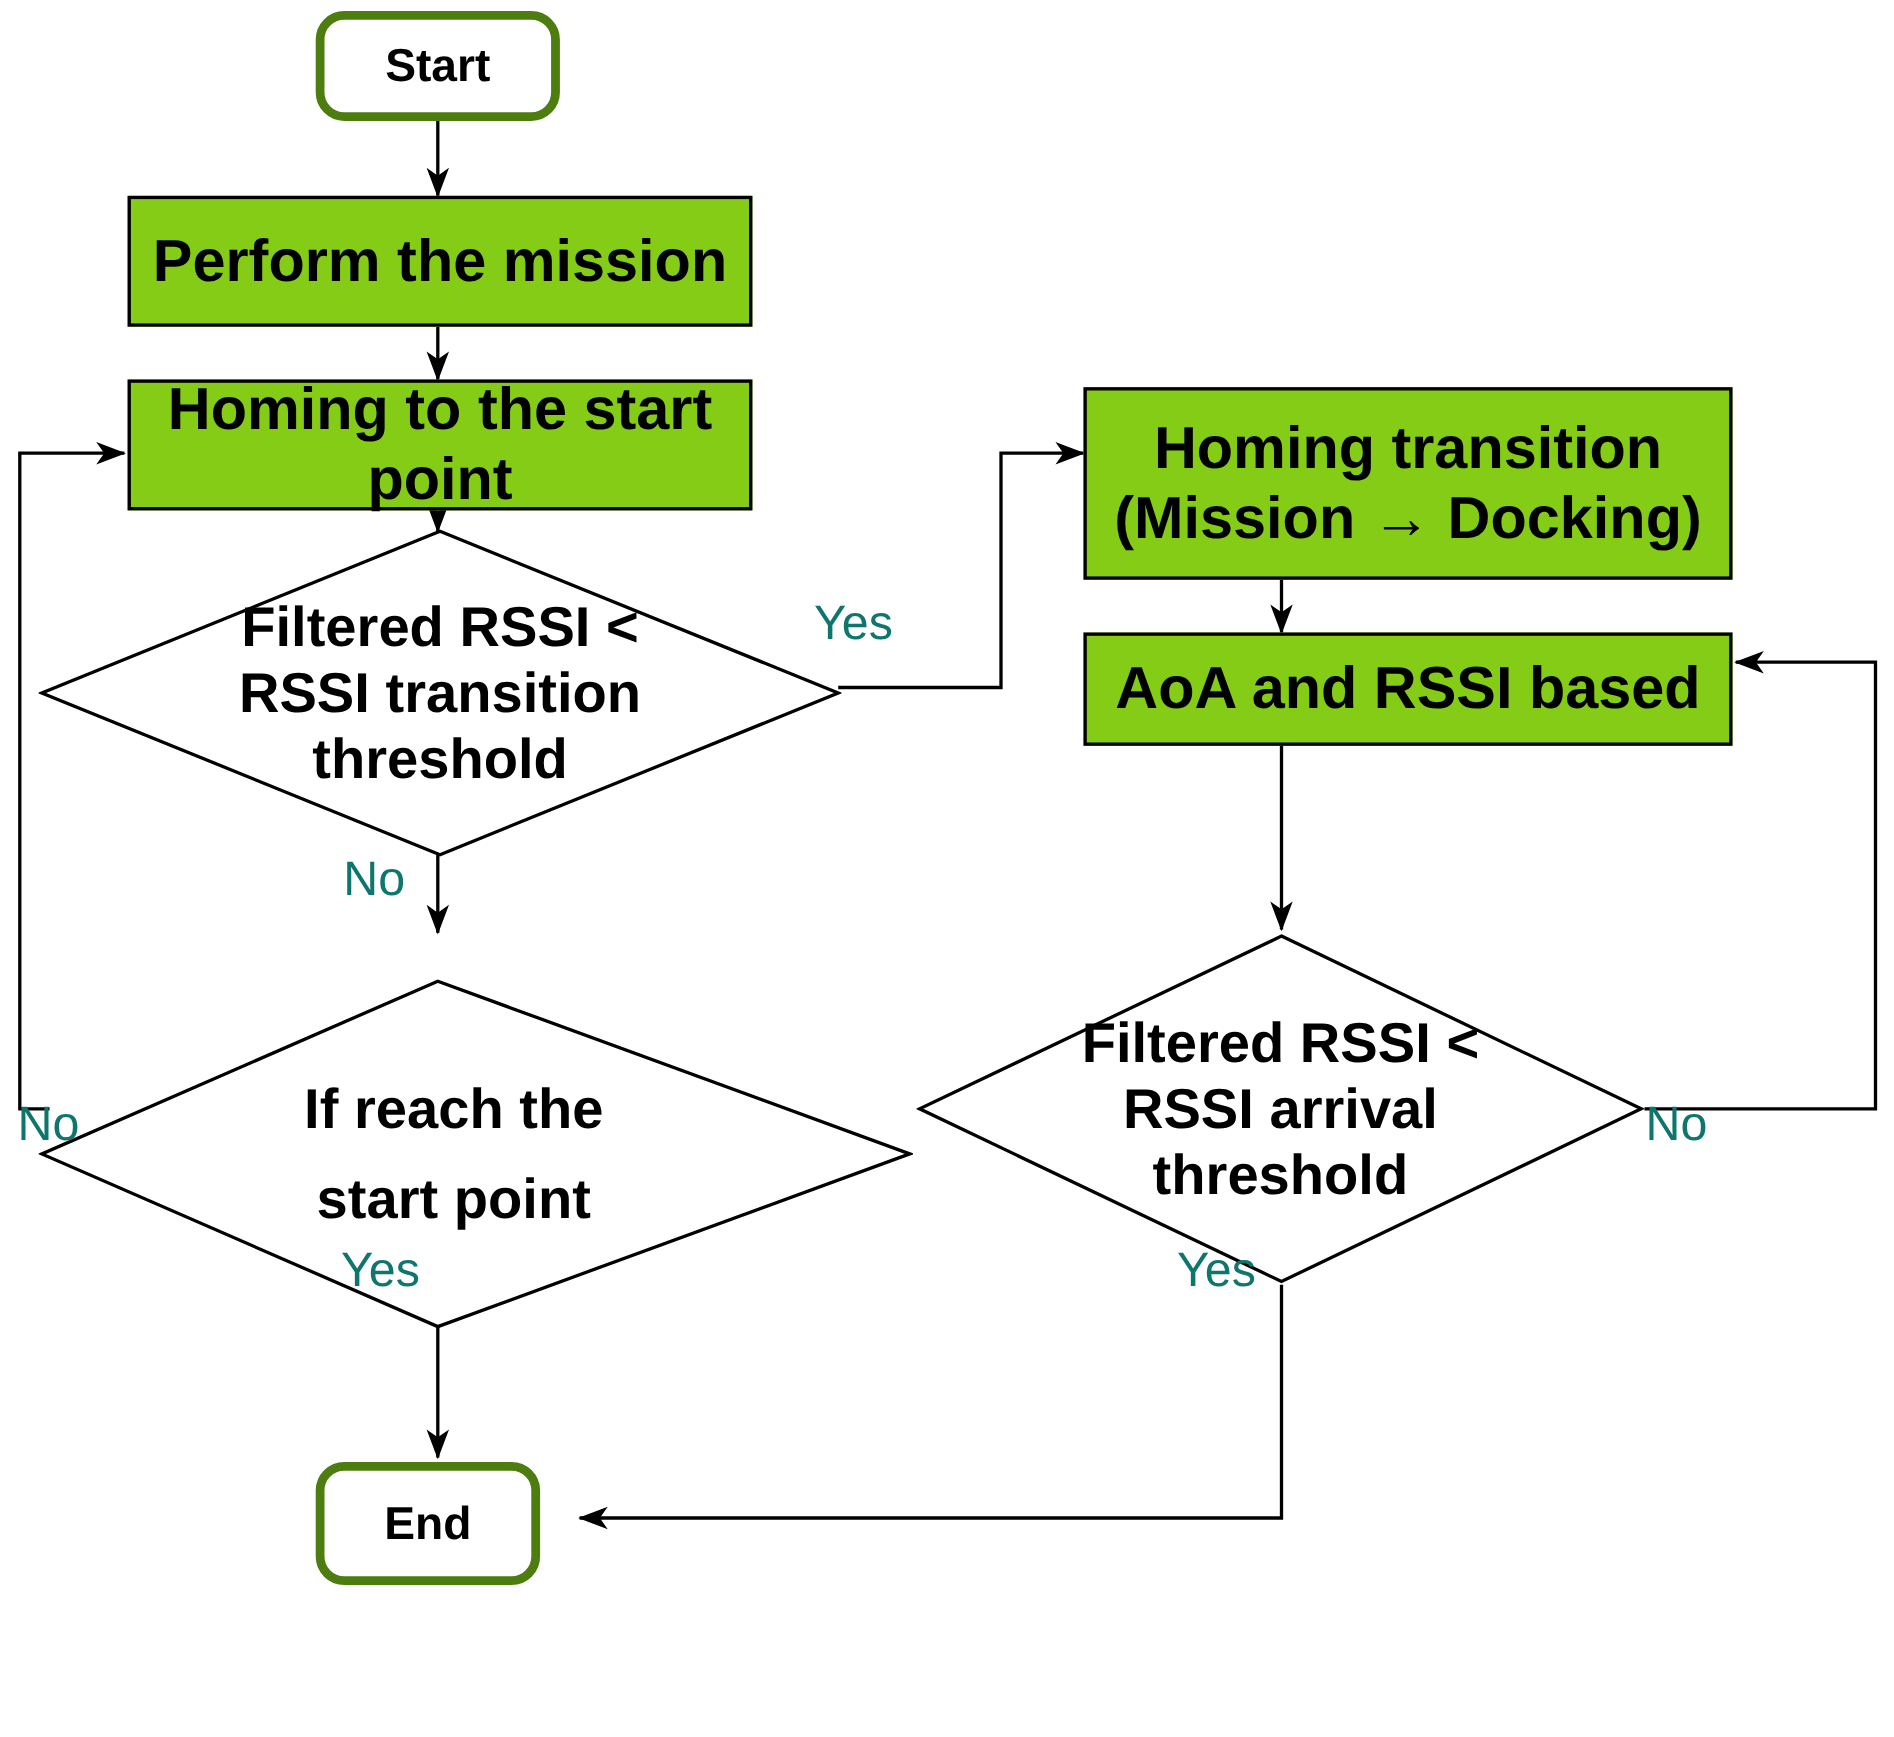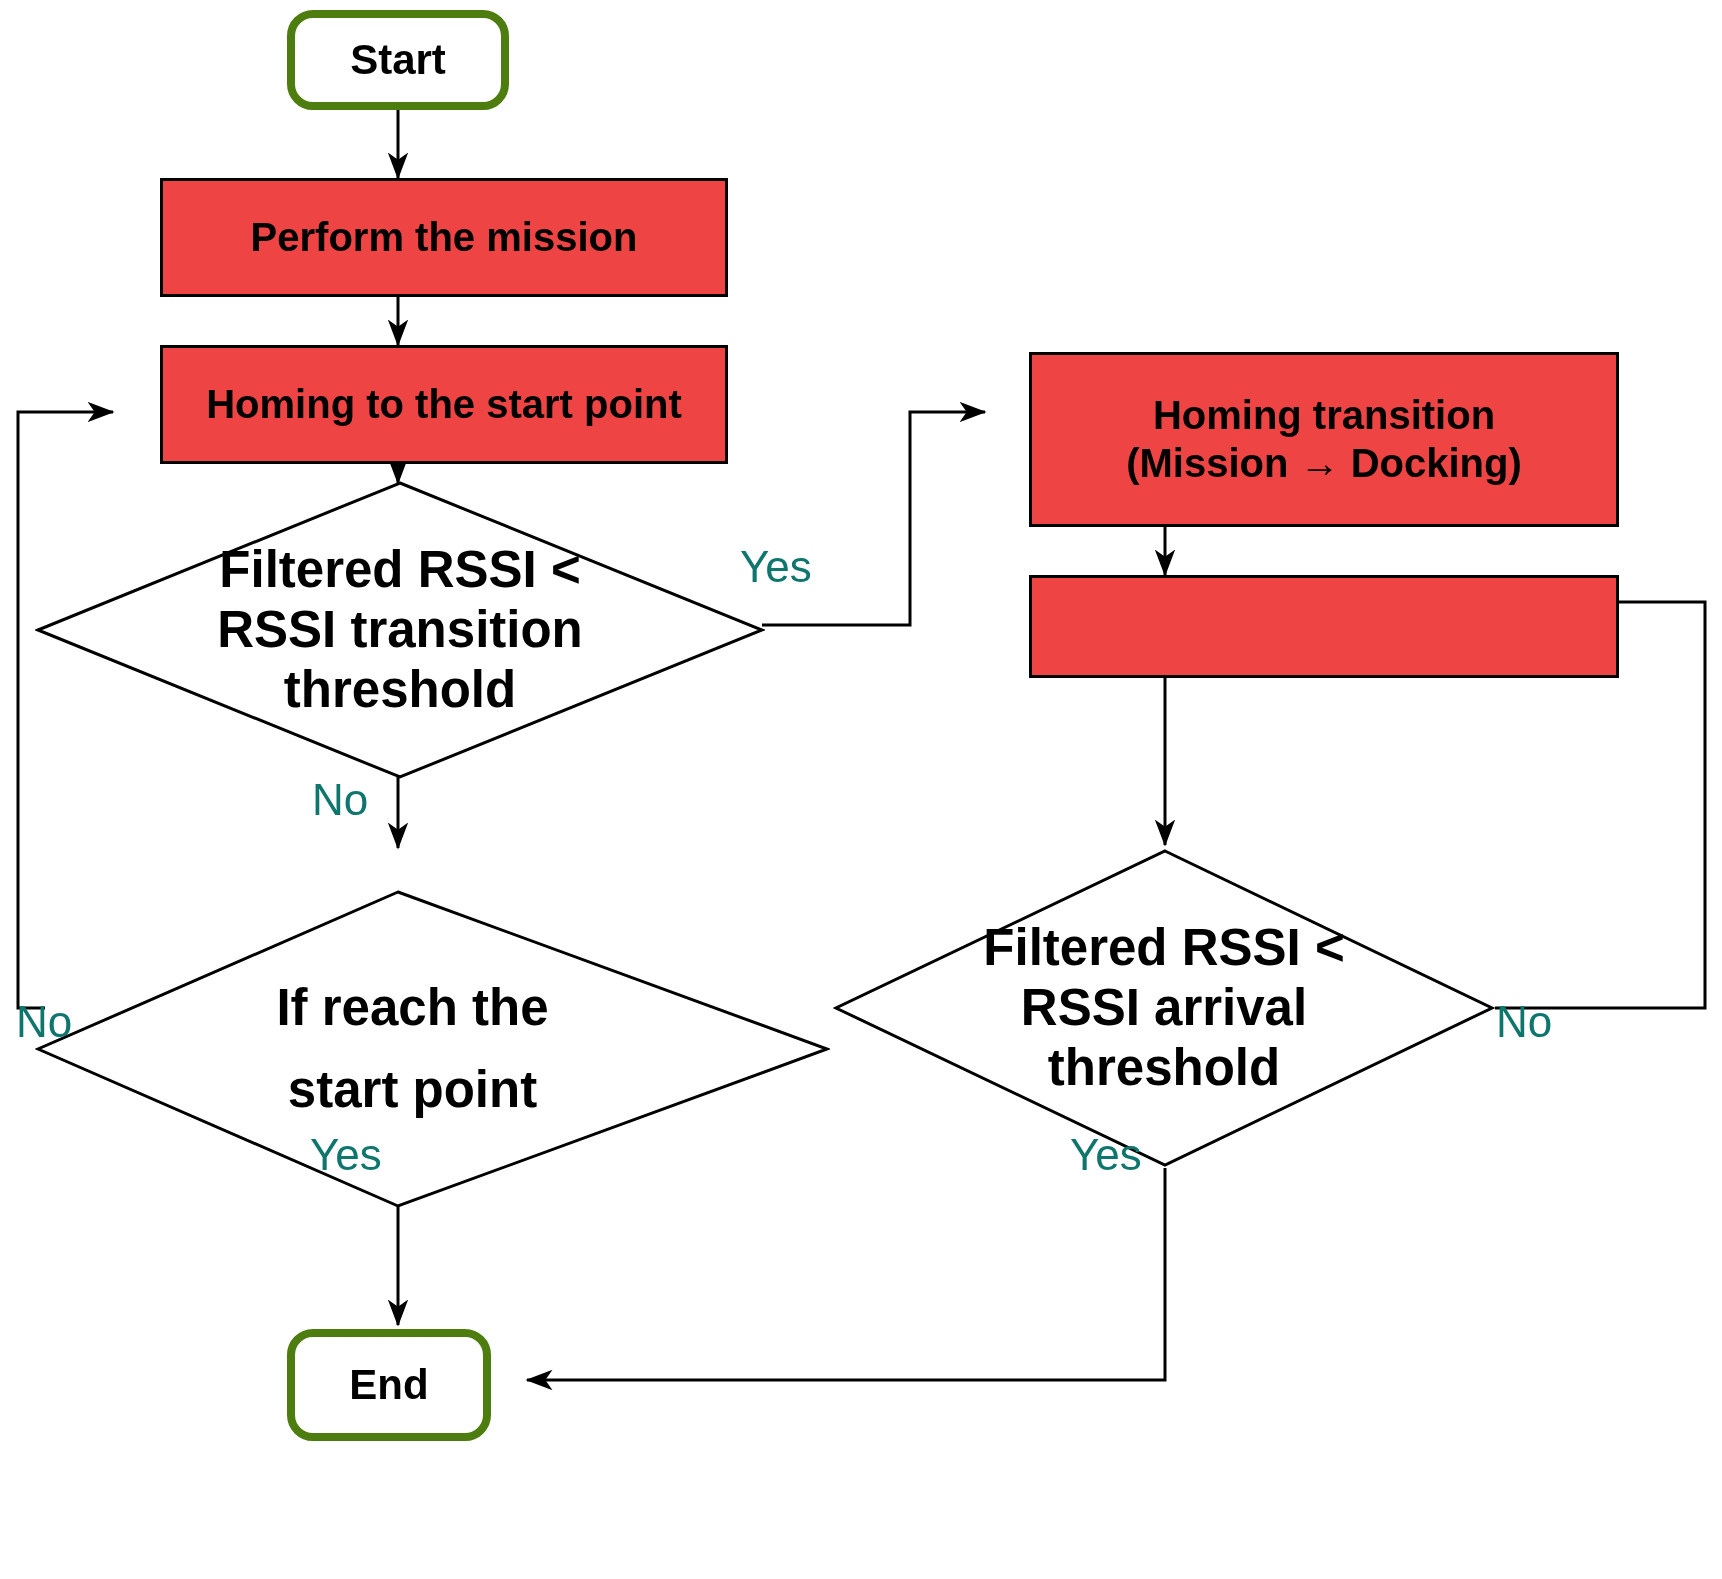--- a/index.html
+++ b/index.html
@@ -38,23 +38,22 @@
     z-index: 3;
   }
   .terminator {
     border: 8px solid #4d7c0f;
     border-radius: 26px;
     background: #ffffff;
     font-size: 42px;
   }
   .process {
     border: 3px solid #000000;
-    background: #ef4444;
-    font-size: 40px;
-    margin-left: 44px;
+    background: #84cc16;
+    font-size: 54px;
   }
   .decision {
     background: transparent;
     font-size: 51px;
   }
   .decision .dlabel {
     position: relative;
     z-index: 2;
     padding: 0 10px;
   }
@@ -147,20 +146,21 @@
 
   <div class="node process" style="left:985px; top:352px; width:450px; height:175px; left:985px; width:590px;">
     <div>
       <div>Homing transition</div>
       <div>(Mission → Docking)</div>
     </div>
   </div>
 
   <div class="node process" style="left:985px; top:575px; width:590px; height:103px;">
     <div>
+      <div>AoA and RSSI based</div>
     </div>
   </div>
 
   <div class="node decision" style="left:833px; top:848px; width:662px; height:320px;">
     <svg viewBox="0 0 662 320" preserveAspectRatio="none">
       <polygon points="332,3 659,160 332,317 3,160" fill="#ffffff" stroke="#000000" stroke-width="3" vector-effect="non-scaling-stroke"></polygon>
     </svg>
     <div class="dlabel">
       <div>Filtered RSSI &lt;</div>
       <div>RSSI arrival</div>

